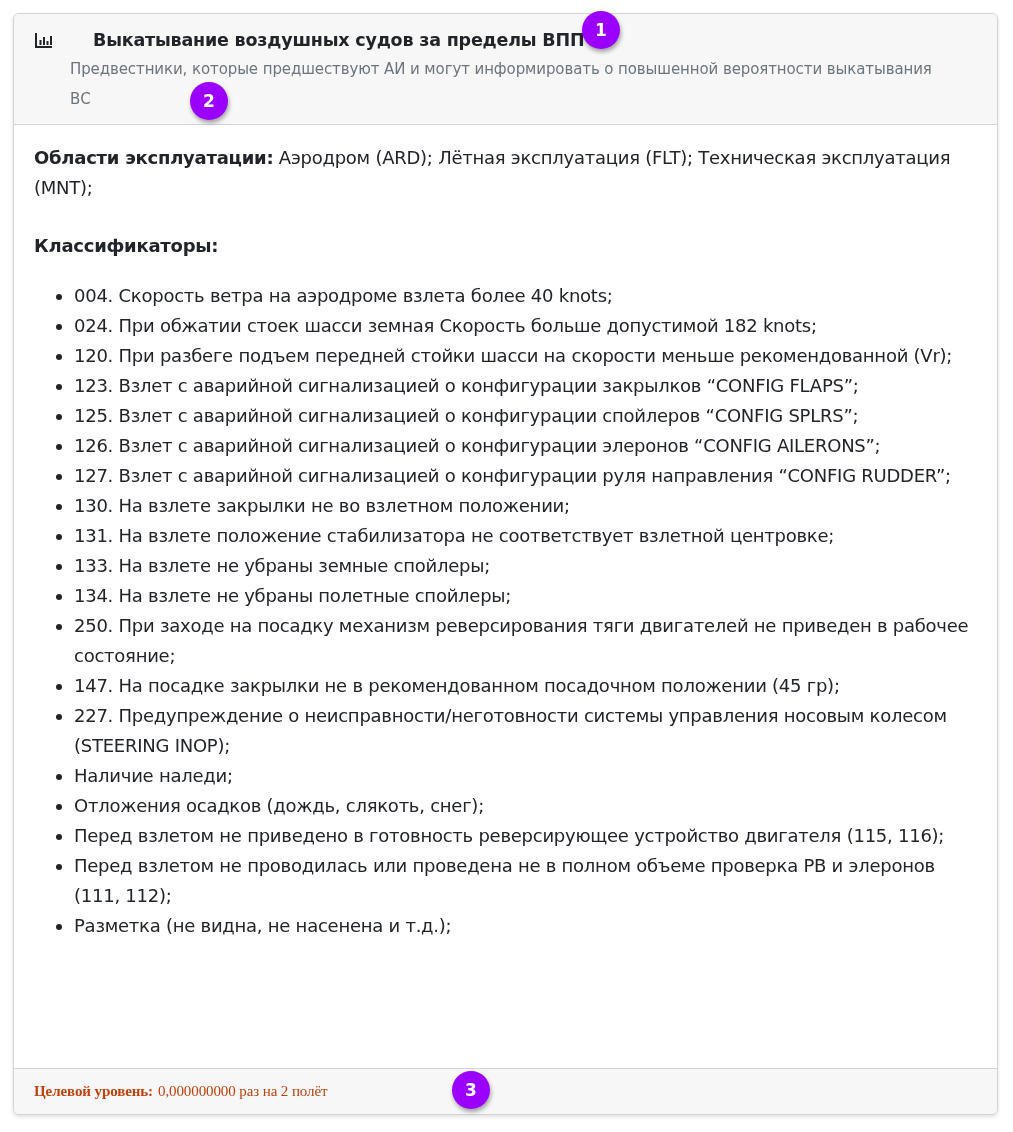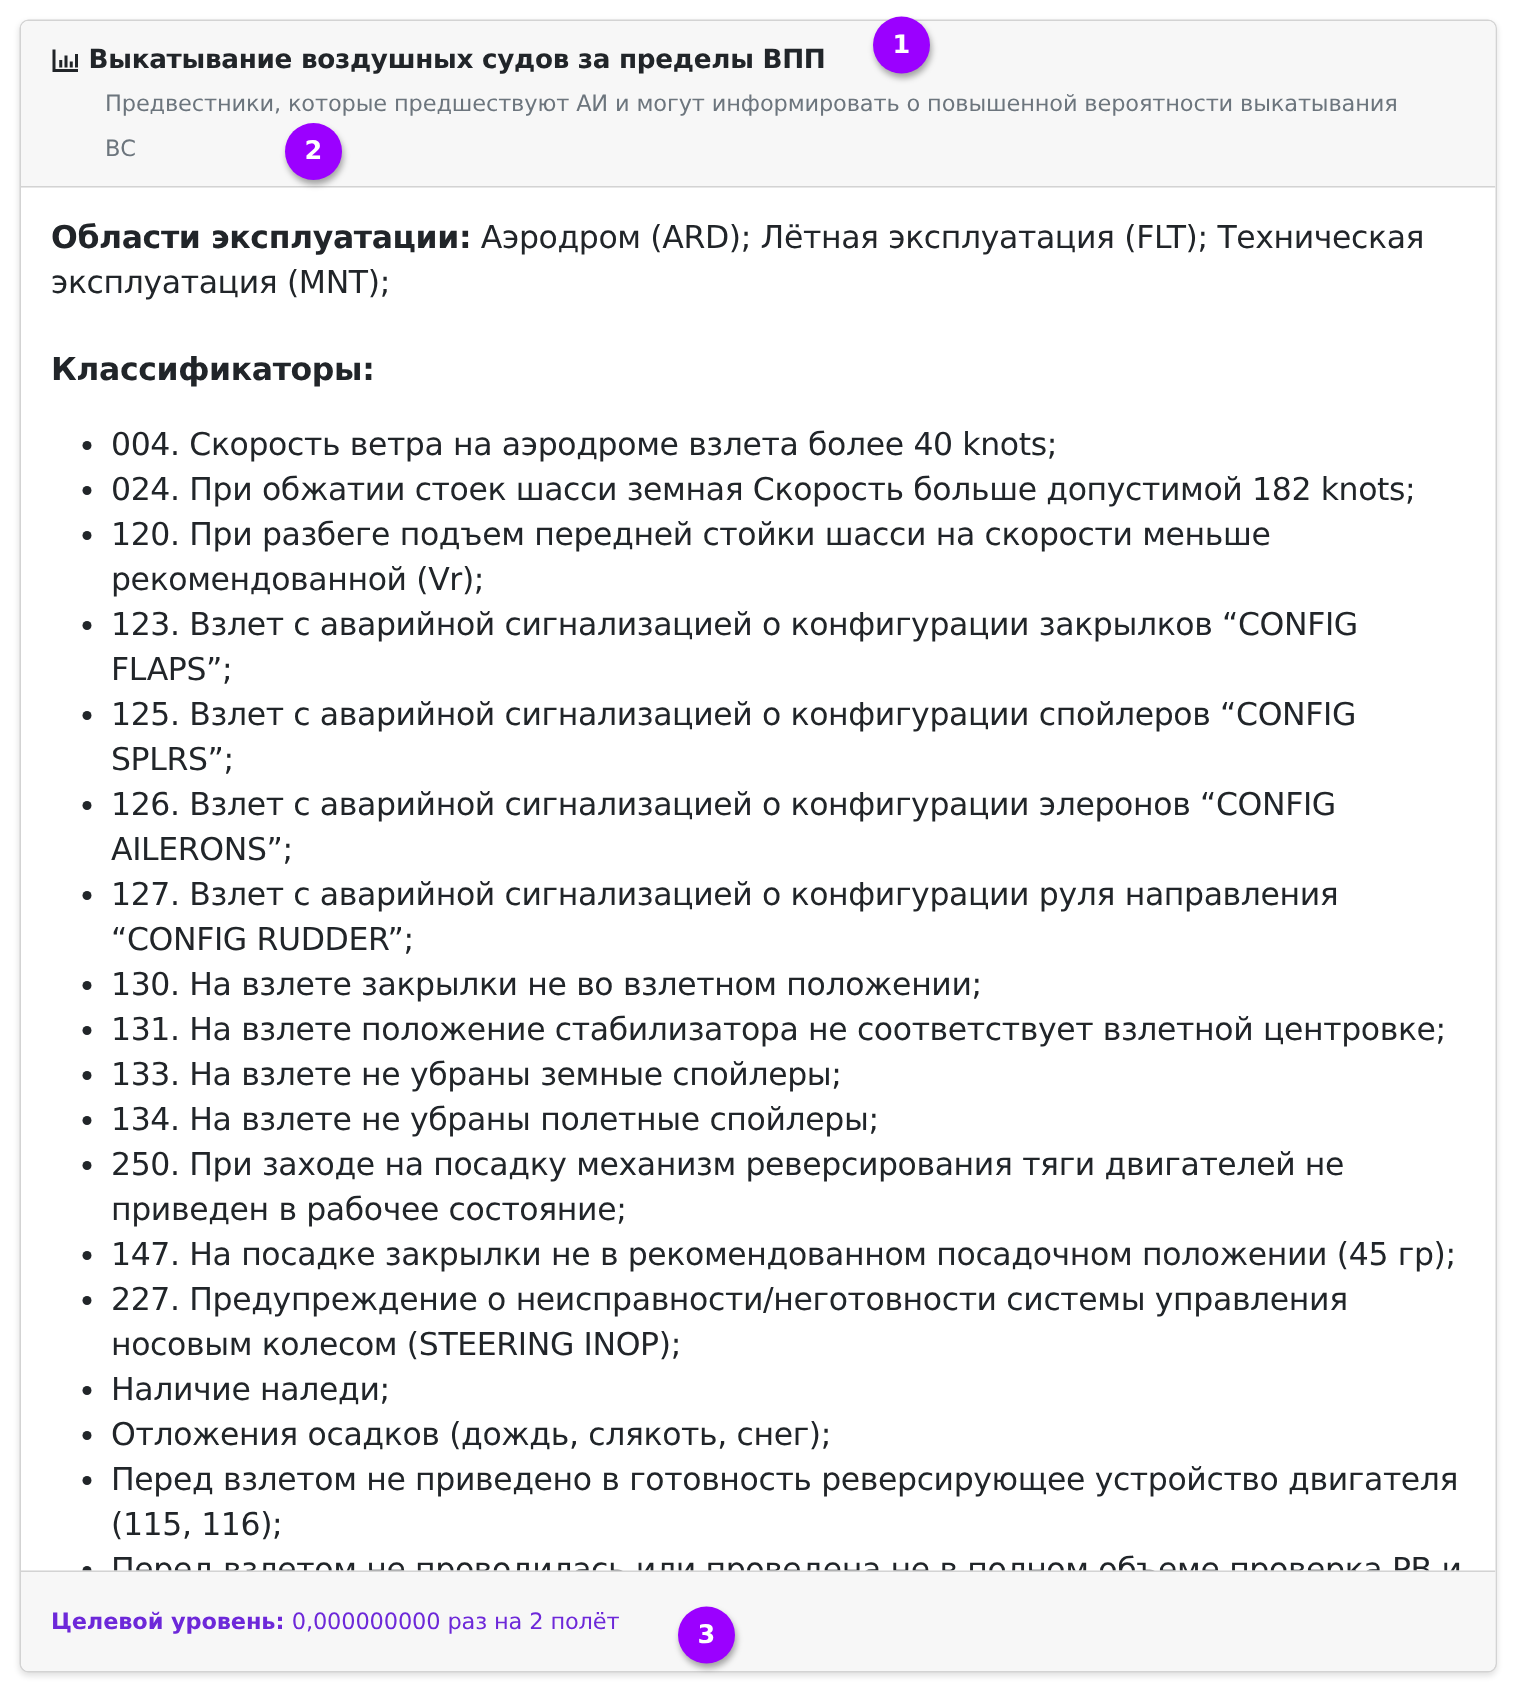--- a/index.html
+++ b/index.html
@@ -6,34 +6,34 @@
   body { width: 1013px; height: 1132px; position: relative; font-family: "DejaVu Sans", sans-serif; color: #212529; }
   .card {
     position: absolute; left: 13px; top: 13px; width: 985px; height: 1102px;
     border: 1px solid #d3d3d3; border-radius: 6px; background: #fff;
     box-shadow: 0 2px 4px rgba(0,0,0,0.12); overflow: hidden; box-sizing: border-box;
   }
   .card-header {
     background: #f7f7f7; border-bottom: 1px solid #d3d3d3;
     height: 111px; box-sizing: border-box; padding: 14px 20px 0 20px;
   }
-  .title-row { display: flex; align-items: center; height: 24px; }
+  .title-row { display: flex; align-items: center; height: 24px; gap: 34px; }
   .title-icon { width: 20px; height: 18px; margin-right: 5px; display: inline-block; }
   .title { font-weight: bold; font-size: 17.5px; color: #212529; letter-spacing: -0.2px; white-space: nowrap; }
   .subtitle { font-size: 15px; color: #6c757d; line-height: 30px; margin-top: 2px; width: 870px; letter-spacing: -0.1px; margin-left: 36px; }
-  .card-body { padding: 18px 20px 0 20px; font-size: 21px; line-height: 30px; letter-spacing: -0.25px; }
+  .card-body { padding: 18px 20px 0 20px; font-size: 18px; line-height: 30px; letter-spacing: -0.25px; }
   .areas { margin: 0; }
   .areas b, .classifiers-label { font-weight: bold; }
   .classifiers-label { margin: 28px 0 0 0; }
   ul.items { margin: 20px 0 0 0; padding-left: 40px; }
   ul.items li { margin: 0; padding: 0; }
   .card-footer {
-    position: absolute; left: 0; right: 0; bottom: 0; height: 67px;
+    position: absolute; left: 0; right: 0; bottom: 0; height: 46px;
     background: #f7f7f7; border-top: 1px solid #d3d3d3; box-sizing: border-box;
-    padding: 0 20px; display: flex; align-items: center; font-size: 15px; color: #6d28d9; letter-spacing: -0.1px;
+    padding: 0 20px; display: flex; align-items: center; font-size: 15px; color: #c2410c; letter-spacing: -0.1px; font-family: Liberation Serif, serif;
   }
   .card-footer b { font-weight: bold; margin-right: 5px; }
   .badge {
     position: absolute; width: 38px; height: 38px; border-radius: 50%;
     background: #9b00ff; color: #fff; font-weight: bold; font-size: 17px;
     display: flex; align-items: center; justify-content: center;
     box-shadow: 1px 3px 4px rgba(0,0,0,0.35);
     font-family: "DejaVu Sans", sans-serif;
   }
 </style>

